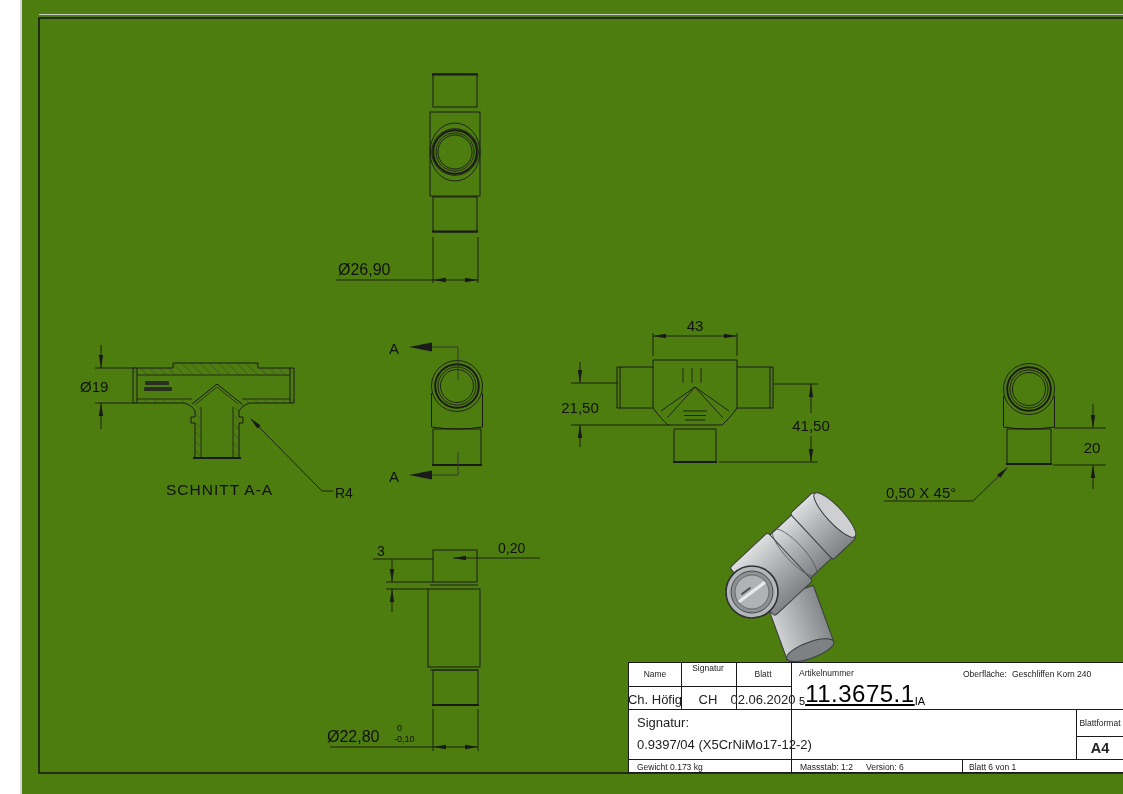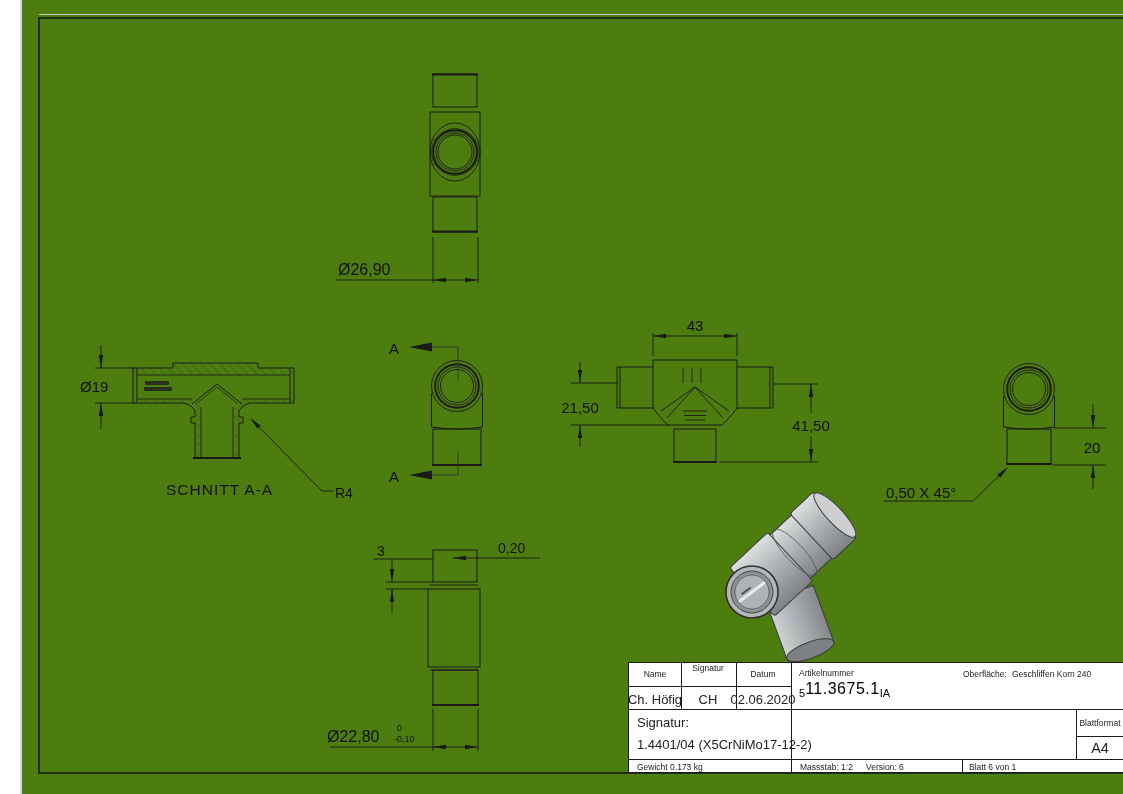--- a/index.html
+++ b/index.html
@@ -6,23 +6,23 @@
   #sheet{position:relative;width:1123px;height:794px;background:#4d7c0f;overflow:hidden;
          font-family:"Liberation Sans",sans-serif;margin-left:20px;}
   svg text{font-family:"Liberation Sans",sans-serif;fill:#111;}
   .tb{position:absolute;left:608px;top:662px;width:496px;height:111px;
       border:1.3px solid #1a1a1a;box-sizing:border-box;background:#fff;color:#222;}
   .tb .ln{position:absolute;background:#1a1a1a;}
   .tb .txt{position:absolute;white-space:nowrap;color:#222;}
   .lbl{font-size:8.5px;}
   .val{font-size:13px;}
   .ctr{transform:translateX(-50%);}
-  .artikel-big{font-size:16px;letter-spacing:.5px;color:#000;}
+  .artikel-big{font-size:24px;letter-spacing:.5px;color:#000;text-decoration:underline;}
   .artikel-small{font-size:11px;position:relative;top:3px;color:#000;}
-  .a4{font-size:14.5px;}
+  .a4{font-size:14.5px;font-weight:bold;}
   .edge-left{position:absolute;left:0;top:0;width:2px;height:794px;background:#d7d7d7;}
   .frame-shadow{position:absolute;left:19px;top:14px;width:1085px;height:1px;background:#c9c9c9;}
 </style>
 </head>
 <body>
 
 <div id="sheet">
   <div class="edge-left"></div>
   <div class="frame-shadow"></div>
 
@@ -277,34 +277,34 @@
     <div class="ln" style="left:162px;top:0;width:1px;height:111px"></div>
     <div class="ln" style="left:447px;top:46px;width:1px;height:50px"></div>
     <div class="ln" style="left:333px;top:96px;width:1px;height:15px"></div>
     <div class="ln" style="left:0;top:23px;width:162px;height:1px"></div>
     <div class="ln" style="left:0;top:46px;width:496px;height:1px"></div>
     <div class="ln" style="left:447px;top:73px;width:49px;height:1px"></div>
     <div class="ln" style="left:0;top:96px;width:496px;height:1px"></div>
 
     <div class="txt lbl ctr" style="left:26px;top:6px">Name</div>
     <div class="txt lbl ctr" style="left:79px;top:0">Signatur</div>
-    <div class="txt lbl ctr" style="left:134px;top:6px">Datum</div>
+    <div class="txt lbl ctr" style="left:134px;top:6px">Blatt</div>
     <div class="txt val ctr" style="left:26px;top:29px">Ch. Höfig</div>
     <div class="txt val ctr" style="left:79px;top:29px">CH</div>
     <div class="txt val ctr" style="left:134px;top:29px">02.06.2020</div>
 
     <div class="txt lbl" style="left:170px;top:5px">Artikelnummer</div>
     <div class="txt" style="left:170px;top:17px">
       <span class="artikel-small">5</span><span class="artikel-big">11.3675.1</span><span class="artikel-small">IA</span>
     </div>
     <div class="txt lbl" style="left:334px;top:6px">Oberfläche:</div>
     <div class="txt lbl" style="left:383px;top:6px">Geschliffen Korn 240</div>
 
     <div class="txt val" style="left:8px;top:52px">Signatur:</div>
-    <div class="txt val" style="left:8px;top:74px">1.4401/04 (X5CrNiMo17-12-2)</div>
+    <div class="txt val" style="left:8px;top:74px">0.9397/04 (X5CrNiMo17-12-2)</div>
 
     <div class="txt lbl ctr" style="left:471px;top:55px">Blattformat</div>
     <div class="txt a4 ctr" style="left:471px;top:77px">A4</div>
 
     <div class="txt lbl" style="left:8px;top:99px">Gewicht 0.173 kg</div>
     <div class="txt lbl" style="left:171px;top:99px">Massstab: 1:2</div>
     <div class="txt lbl" style="left:237px;top:99px">Version: 6</div>
     <div class="txt lbl" style="left:340px;top:99px">Blatt 6 von 1</div>
   </div>
 </div>

